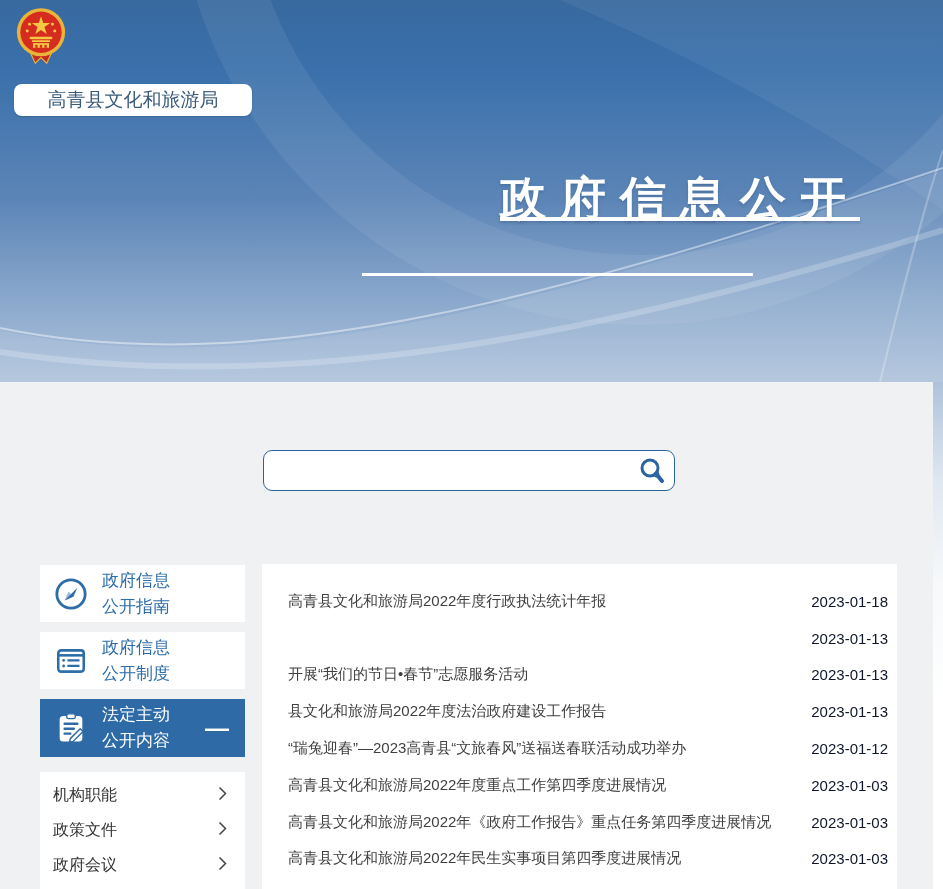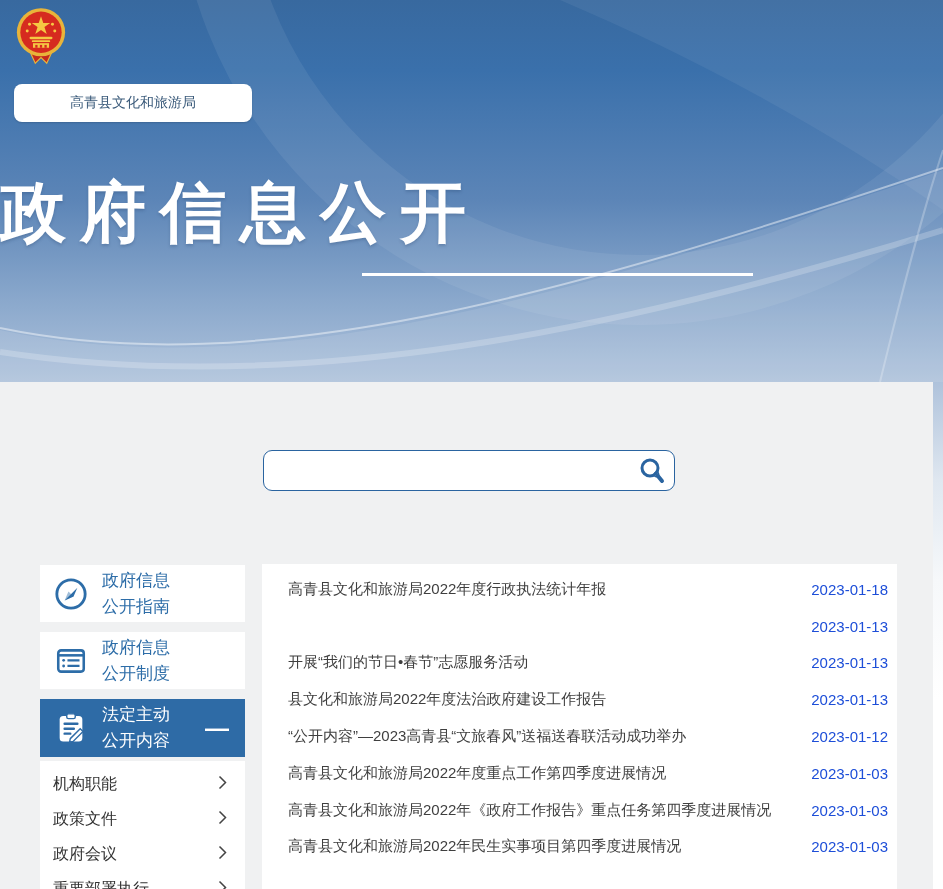--- a/index.html
+++ b/index.html
@@ -19,29 +19,30 @@
   }
   .banner svg.swoosh { position: absolute; left: 0; top: 0; }
 
   .header-bar { position: absolute; left: 12px; top: 7px; display: flex; align-items: center; }
   .emblem { width: 58px; height: 62px; }
   .site-title {
     color: #ffffff; font-size: 27px; font-weight: bold; margin-left: 10px;
     letter-spacing: 2px; text-shadow: 0 1px 2px rgba(0,0,0,.25);
   }
   .dept-btn {
-    position: absolute; left: 14px; top: 84px; width: 238px; height: 38px;
+    position: absolute; left: 14px; top: 84px; width: 238px; height: 32px;
     background: #ffffff; border: none; border-radius: 8px;
-    font-size: 14px; color: #3a5a7a; font-family: inherit;
+    font-size: 19px; color: #3a5a7a; font-family: inherit;
     cursor: pointer; box-shadow: 0 1px 2px rgba(0,0,0,.15);
   }
   .big-title {
-    position: absolute; left: 0; top: 168px; width: 860px; text-align: left;
-    color: #ffffff; font-size: 66px; font-weight: bold; letter-spacing: 14px;
+    position: absolute; left: 0; top: 168px; width: 860px; text-align: right;
+    color: #ffffff; font-size: 46px; font-weight: bold; letter-spacing: 14px;
     text-shadow: 0 2px 3px rgba(30,60,100,.25);
+    text-decoration: underline;
   }
   .title-underline {
     position: absolute; left: 362px; top: 273px; width: 391px; height: 3px; background: #ffffff;
   }
 
   
   .content-bg {
     position: absolute; left: 0; top: 382px; width: 933px; height: 507px;
     background: #f0f1f2;
   }
@@ -60,47 +61,47 @@
   }
 
   
   .sidebar { position: absolute; left: 40px; top: 565px; width: 205px; }
   .side-card {
     width: 205px; height: 57px; background: #ffffff; margin-bottom: 10px;
     display: flex; align-items: center; cursor: pointer;
   }
   .side-card .icon-wrap { width: 62px; display: flex; justify-content: center; }
   .side-label { font-size: 17px; line-height: 26px; color: #2d6da8; font-weight: normal; }
-  .side-card.active { background: #2e6ba6; margin-bottom: 4px; height: 58px; }
+  .side-card.active { background: #2e6ba6; margin-bottom: 15px; height: 58px; }
   .side-card.active .side-label { color: #ffffff; }
   .minus-mark {
     margin-left: auto; margin-right: 16px; color: #ffffff;
     font-size: 24px; font-weight: bold; line-height: 10px;
   }
   .submenu { background: #ffffff; width: 205px; padding: 6px 0 0 0; min-height: 131px; }
   .submenu-item {
     height: 35px; display: flex; align-items: center; padding: 0 18px 0 13px;
     font-size: 16px; color: #333333; cursor: pointer;
   }
   .submenu-item .chev { margin-left: auto; color: #444; }
 
   
   .article-panel {
     position: absolute; left: 262px; top: 564px; width: 635px; height: 325px;
-    background: #ffffff; padding: 7px 0 0 0; overflow: hidden;
+    background: #ffffff; padding: 19px 0 0 0; overflow: hidden;
   }
   .article-row {
     height: 36.8px; display: flex; align-items: center;
     padding: 0 9px 0 26px; cursor: pointer;
   }
   .article-title {
     font-size: 15px; color: #3f3f3f; white-space: nowrap; overflow: hidden;
     text-overflow: ellipsis; max-width: 500px;
   }
-  .article-date { margin-left: auto; font-size: 15px; color: #1d4ed8; }
+  .article-date { margin-left: auto; font-size: 15px; color: #0f172a; }
 </style>
 </head>
 <body>
 
 <div class="banner">
   <svg class="swoosh" width="943" height="382" viewBox="0 0 943 382">
     <circle cx="640" cy="-140" r="430" fill="none" stroke="rgba(255,255,255,0.07)" stroke-width="70"></circle>
     <path d="M560,0 L943,0 L943,210 C830,130 690,55 560,0 Z" fill="rgba(255,255,255,0.06)"></path>
     <path d="M0,330 C260,386 560,300 943,170 L943,382 L0,382 Z" fill="rgba(255,255,255,0.10)"></path>
     <path d="M0,328 C260,382 560,296 943,168" fill="none" stroke="rgba(255,255,255,0.45)" stroke-width="2"></path>
@@ -248,21 +249,21 @@
     <span class="article-title">开展“我们的节日•春节”志愿服务活动</span>
     <span class="article-date">2023-01-13</span>
   </div>
 
   <div class="article-row">
     <span class="article-title">县文化和旅游局2022年度法治政府建设工作报告</span>
     <span class="article-date">2023-01-13</span>
   </div>
 
   <div class="article-row">
-    <span class="article-title">“公开内容”—2023高青县“文旅春风”送福送春联活动成功举办</span>
+    <span class="article-title">“瑞兔迎春”—2023高青县“文旅春风”送福送春联活动成功举办</span>
     <span class="article-date">2023-01-12</span>
   </div>
 
 
   <div class="article-row">
     <span class="article-title">高青县文化和旅游局2022年度重点工作第四季度进展情况</span>
     <span class="article-date">2023-01-03</span>
   </div>
 
   <div class="article-row">

